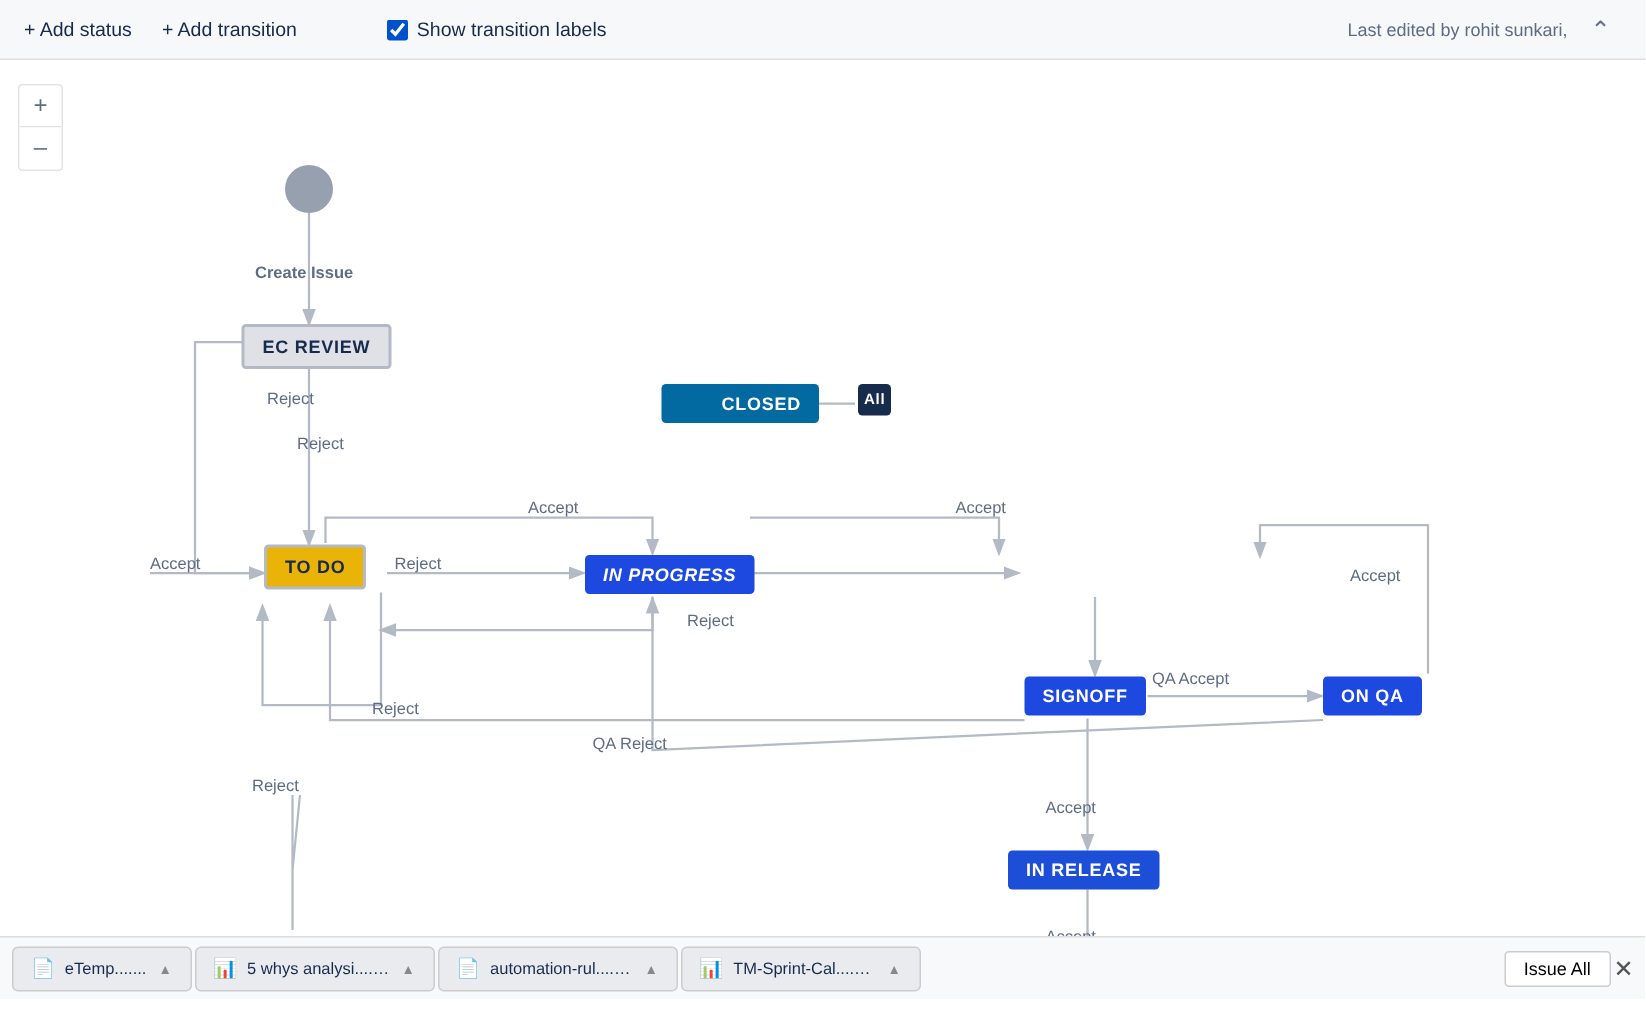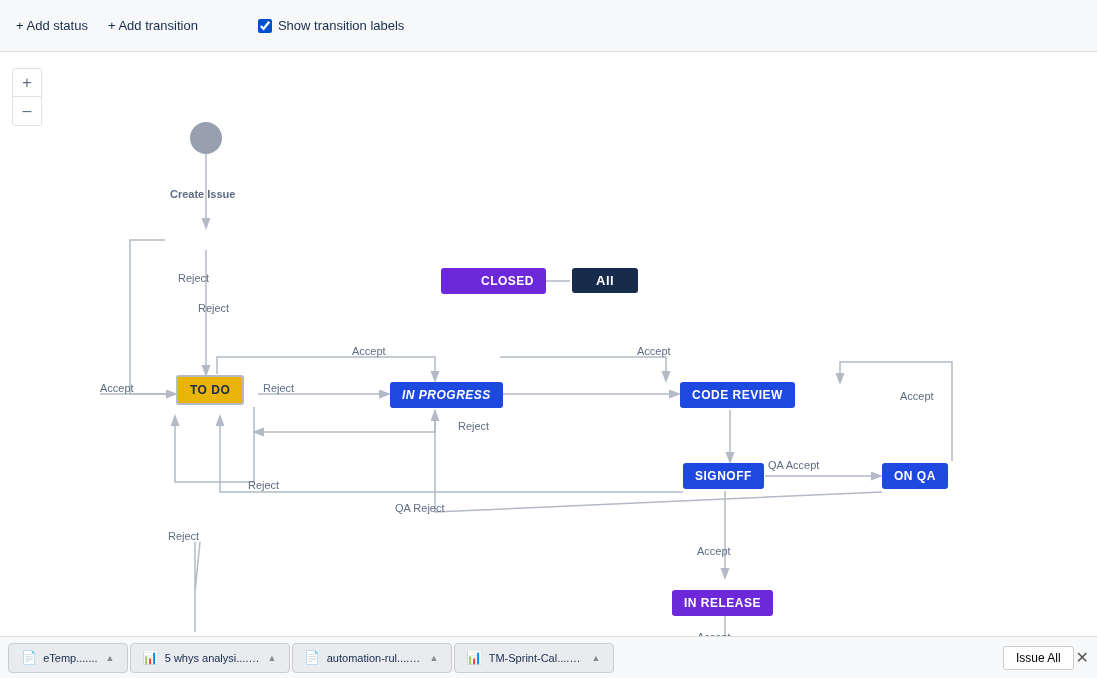--- a/index.html
+++ b/index.html
@@ -1,20 +1,20 @@
 <!DOCTYPE html>
 <html><head>
   <meta charset="utf-8">
   <style>
     * { box-sizing: border-box; margin: 0; padding: 0; }
     body { font-family: -apple-system, BlinkMacSystemFont, 'Segoe UI', sans-serif; font-size: 13px; background: #fff; overflow: hidden; }
 
     #toolbar {
       display: flex; align-items: center; padding: 0 16px;
-      height: 52px; border-bottom: 1px solid #e0e0e0; background: #f7f8f9;
+      height: 40px; border-bottom: 1px solid #e0e0e0; background: #f7f8f9;
       gap: 20px;
     }
     .toolbar-btn {
       display: flex; align-items: center; gap: 6px;
       background: none; border: none; cursor: pointer;
       color: #172b4d; font-size: 13px; font-weight: 500;
     }
     .toolbar-right {
       margin-left: auto; display: flex; align-items: center; gap: 8px;
       color: #5e6c84; font-size: 12px;
@@ -54,24 +54,24 @@
       font-size: 12px; font-weight: 700; letter-spacing: 0.5px;
       color: #fff; cursor: pointer; white-space: nowrap;
       padding: 6px 12px;
     }
     .node-todo { background: #eab308; color: #172b4d; border: 2px solid #b3bac5; left: 176px; top: 323px; }
     .node-ec-review { background: #dfe1e6; color: #172b4d; border: 2px solid #b3bac5; left: 161px; top: 176px; }
     .node-in-progress { background: #1d49e0; left: 390px; top: 330px; font-style: italic; }
     .node-code-review { background: #1d49e0; left: 680px; top: 330px; }
     .node-signoff { background: #1d49e0; left: 683px; top: 411px; }
     .node-on-qa { background: #1d49e0; left: 882px; top: 411px; }
-    .node-in-release { background: #6d28d9; left: 672px; top: 538px; text-align: center; }
+    .node-in-release { background: #1d4ed8; left: 672px; top: 527px; text-align: center; }
     .node-done { background: #006644; left: 689px; top: 607px; }
-    .node-closed { background: #6d28d9; left: 441px; top: 216px; padding-left: 40px; }
-    .node-all { background: #172b4d; color: #fff; border-radius: 3px; left: 572px; top: 216px; font-size: 13px; font-weight: 700; padding: 5px 24px; }
+    .node-closed { background: #0369a1; left: 441px; top: 216px; padding-left: 40px; }
+    .node-all { background: #172b4d; color: #fff; border-radius: 3px; left: 572px; top: 216px; font-size: 10px; font-weight: 700; padding: 5px 4px; }
 
     
     .start-circle {
       position: absolute; width: 32px; height: 32px;
       border-radius: 50%; background: #97a0af;
       left: 190px; top: 70px;
     }
 
     
     .trans-label {
@@ -110,20 +110,24 @@
   <button class="toolbar-btn">
     <span>+ Add status</span>
   </button>
   <button class="toolbar-btn">
     <span>+ Add transition</span>
   </button>
   <label class="checkbox-label">
     <input type="checkbox" checked="" style="">
     <span>Show transition labels</span>
   </label>
+  <div class="toolbar-right">
+    <span>Last edited by rohit sunkari,</span>
+    <button class="collapse-btn">⌃</button>
+  </div>
 </div>
 
 <div id="canvas-area">
 
   <div class="zoom-controls">
     <button class="zoom-btn">+</button>
     <button class="zoom-btn">–</button>
   </div>
 
   <svg class="workflow-svg">
@@ -170,23 +174,23 @@
       <marker id="arrow" markerWidth="8" markerHeight="8" refX="6" refY="3" orient="auto">
         <path d="M0,0 L0,6 L8,3 z" fill="#b3bac5"></path>
       </marker>
     </defs>
   </svg>
 
   <div class="start-circle"></div>
 
   <div class="trans-label" style="left:170px; top:136px;font-weight:bold;">Create Issue</div>
 
+  <div class="status-node node-ec-review">EC REVIEW</div>
   <div class="status-node node-todo">TO DO</div>
   <div class="status-node node-in-progress">IN PROGRESS</div>
-  <div class="status-node node-code-review">CODE REVIEW</div>
   <div class="status-node node-signoff">SIGNOFF</div>
   <div class="status-node node-on-qa">ON QA</div>
   <div class="status-node node-in-release">IN RELEASE</div>
   <div class="status-node node-done">DONE</div>
   <div class="status-node node-closed">CLOSED</div>
   <div class="status-node node-all">All</div>
 
   <div class="trans-label" style="left:100px; top:330px;">Accept</div>
   <div class="trans-label" style="left:263px; top:330px;">Reject</div>
   <div class="trans-label" style="left:178px; top:220px;">Reject</div>

